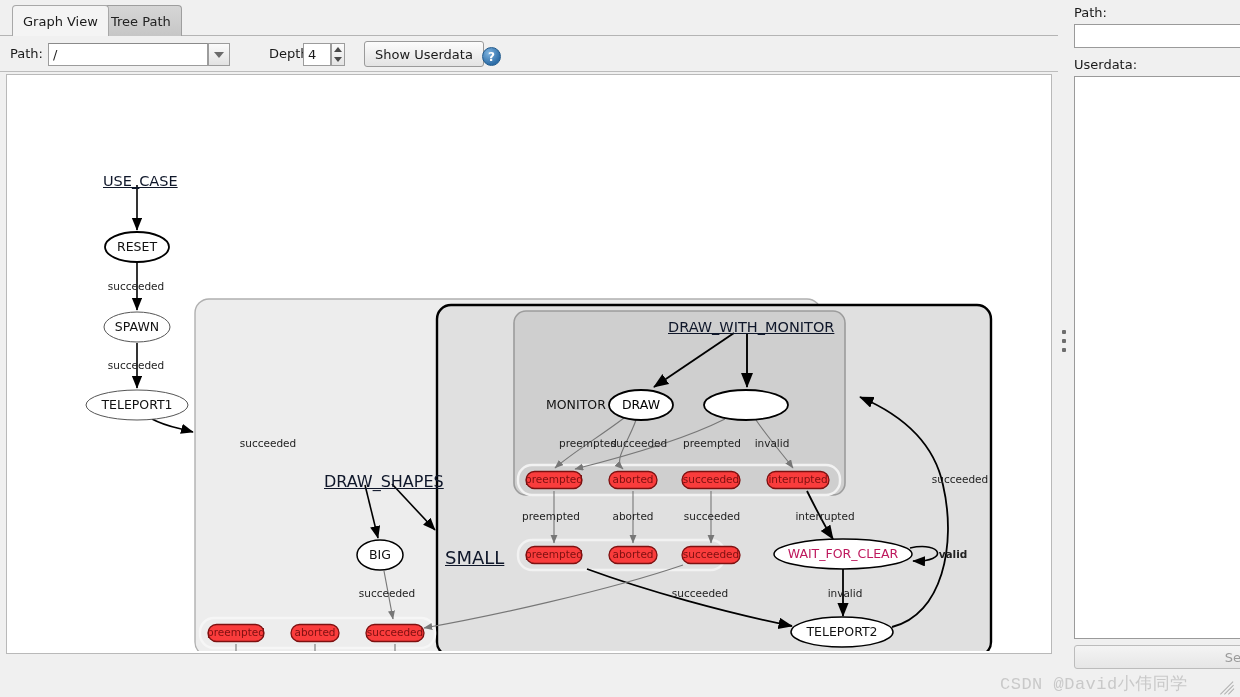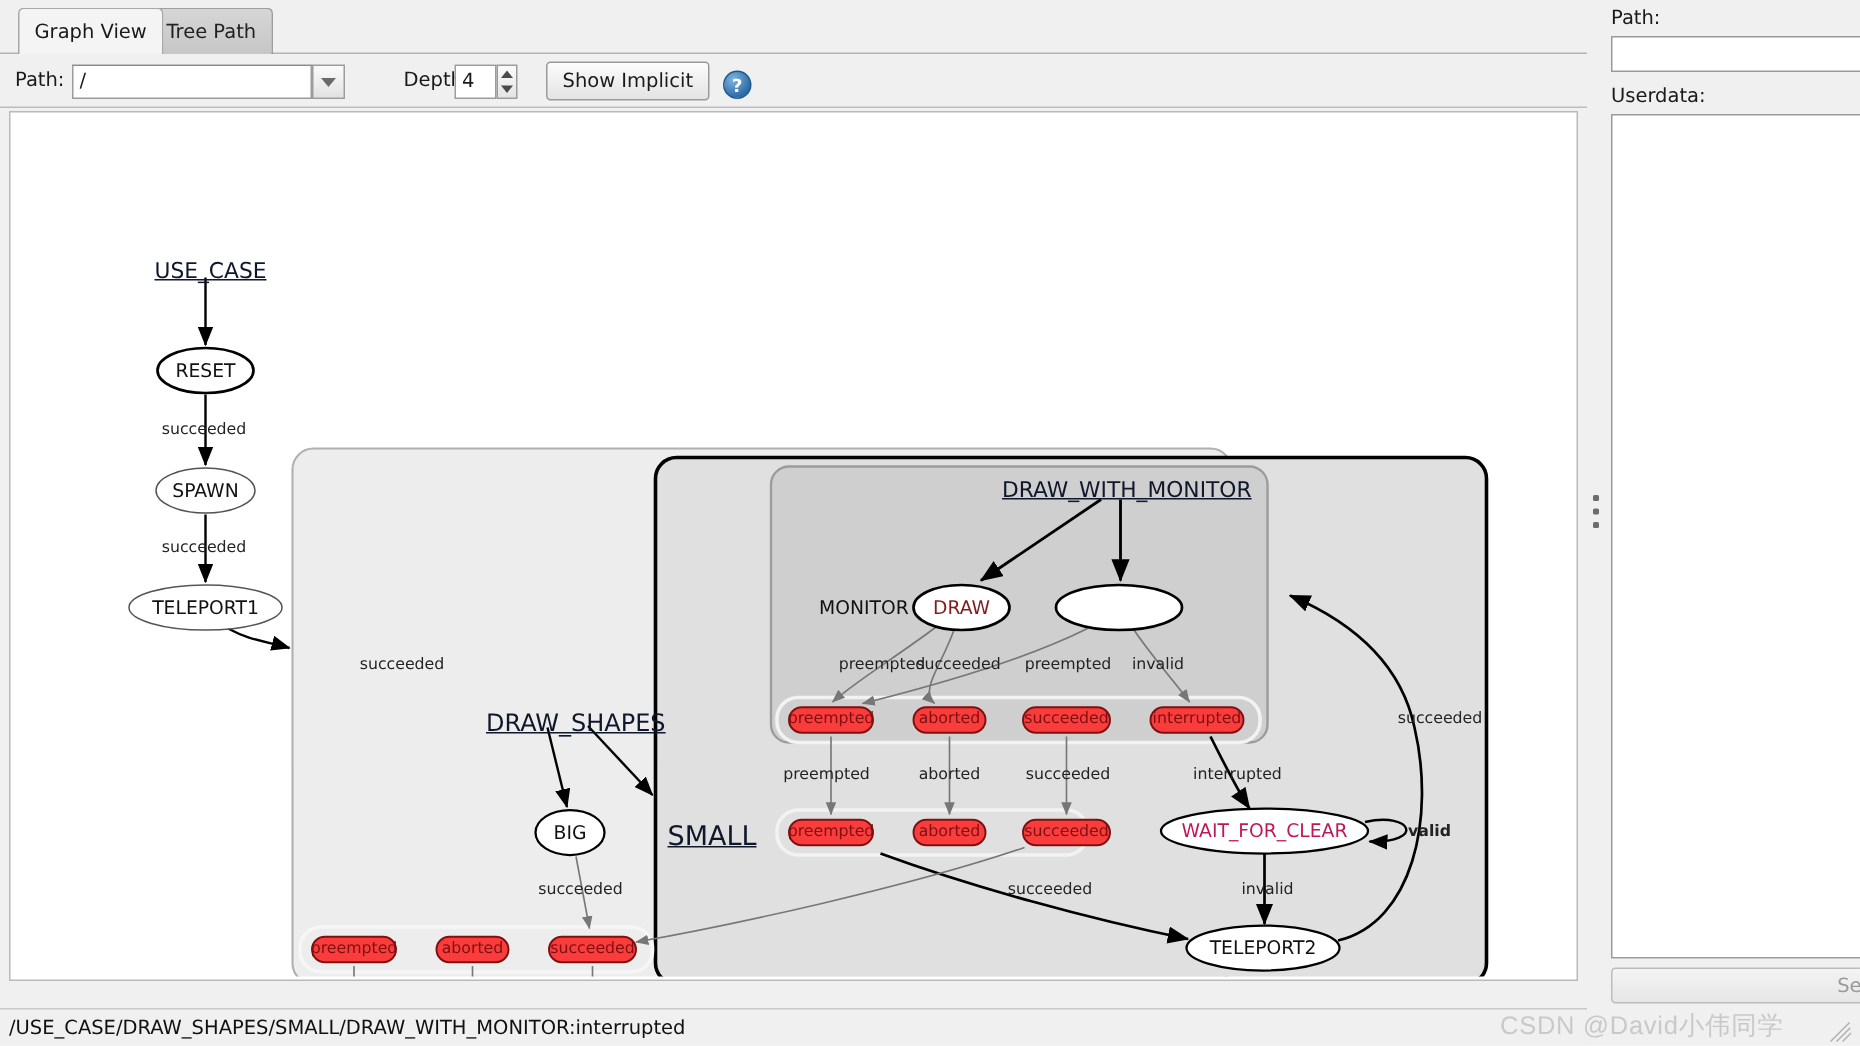--- a/index.html
+++ b/index.html
@@ -115,21 +115,21 @@
     padding-right:8px;
   }
 
   
   #resize-grip{position:absolute;right:2px;bottom:2px;width:15px;height:15px;}
   #resize-grip i{position:absolute;background:#b0b0b0;height:1px;transform-origin:0 0;}
 
   
   #watermark{
     position:absolute;left:1000px;top:672px;font-size:17px;color:#c9c9c9;
-    font-family:Liberation Sans, sans-serif;white-space:nowrap;
+    font-family:Liberation Mono, monospace;white-space:nowrap;
     letter-spacing:0.5px;pointer-events:none;
   }
 </style>
 </head>
 <body>
 
 <div id="root">
 
   <div id="left-panel">
 
@@ -148,21 +148,21 @@
       <div id="path-dropdown">
         <span class="arrow"></span>
       </div>
       <span class="tb-label" id="depth-label">Depth:</span>
       <input id="depth-input" type="text" value="4" style="">
       <div id="depth-spin">
         <span class="up"></span>
         <span class="down"></span>
       </div>
       <div id="show-implicit">
-        <span>Show Implicit</span>
+        <span>Show Userdata</span>
       </div>
     </div>
     <div id="help-icon">
       <span>?</span>
     </div>
 
     <div id="canvas-frame">
       <div id="canvas">
         <svg id="graph-svg" width="1042" height="576" viewBox="0 0 1042 576">
           <defs>
@@ -230,21 +230,21 @@
               <rect x="201" y="621.5" width="56" height="17" rx="8.5" ry="8.5" fill="#fa3c3c" stroke="#7d1010" stroke-width="1.3"></rect>
               <rect x="284" y="621.5" width="48" height="17" rx="8.5" ry="8.5" fill="#fa3c3c" stroke="#7d1010" stroke-width="1.3"></rect>
               <rect x="359" y="621.5" width="58" height="17" rx="8.5" ry="8.5" fill="#fa3c3c" stroke="#7d1010" stroke-width="1.3"></rect>
             </g>
         </svg>
         <div id="layer-text">
             <div class="gnode-label" style="left: -70px; top: 164px; width: 400px; text-align: center; font-size: 12.5px; color: rgb(17, 17, 17);">RESET</div>
             <div class="gnode-label" style="left: -70px; top: 244px; width: 400px; text-align: center; font-size: 12.5px; color: rgb(17, 17, 17);">SPAWN</div>
             <div class="gnode-label" style="left: -70px; top: 322px; width: 400px; text-align: center; font-size: 12.5px; color: rgb(17, 17, 17);">TELEPORT1</div>
             <div class="gnode-label" style="left: 173px; top: 472px; width: 400px; text-align: center; font-size: 12.5px; color: rgb(17, 17, 17);">BIG</div>
-            <div class="gnode-label" style="left: 434px; top: 322px; width: 400px; text-align: center; font-size: 12.5px; color: #7f1d1d;">DRAW</div>
+            <div class="gnode-label" style="left: 434px; top: 322px; width: 400px; text-align: center; font-size: 12.5px; color: #000000;">DRAW</div>
             <div class="gnode-label" style="left: 539px; top: 322px; width: 400px; text-align: left; font-size: 12.5px; color: rgb(17, 17, 17);">MONITOR</div>
             <div class="gnode-label" style="left: 636px; top: 471px; width: 400px; text-align: center; font-size: 12.5px; color: #be185d;">WAIT_FOR_CLEAR</div>
             <div class="gnode-label" style="left: 635px; top: 549px; width: 400px; text-align: center; font-size: 12.5px; color: rgb(17, 17, 17);">TELEPORT2</div>
             <div class="gnode-label" style="left: 397px; top: 398px; width: 300px; text-align: center; font-size: 10.5px; color: rgb(125, 16, 16);">preempted</div>
             <div class="gnode-label" style="left: 476px; top: 398px; width: 300px; text-align: center; font-size: 10.5px; color: rgb(125, 16, 16);">aborted</div>
             <div class="gnode-label" style="left: 554px; top: 398px; width: 300px; text-align: center; font-size: 10.5px; color: rgb(125, 16, 16);">succeeded</div>
             <div class="gnode-label" style="left: 641px; top: 398px; width: 300px; text-align: center; font-size: 10.5px; color: rgb(125, 16, 16);">interrupted</div>
             <div class="gnode-label" style="left: 397px; top: 473px; width: 300px; text-align: center; font-size: 10.5px; color: rgb(125, 16, 16);">preempted</div>
             <div class="gnode-label" style="left: 476px; top: 473px; width: 300px; text-align: center; font-size: 10.5px; color: rgb(125, 16, 16);">aborted</div>
             <div class="gnode-label" style="left: 554px; top: 473px; width: 300px; text-align: center; font-size: 10.5px; color: rgb(125, 16, 16);">succeeded</div>
@@ -268,23 +268,20 @@
             <div class="gnode-label" style="left: 555px; top: 435px; width: 300px; text-align: center; font-size: 10.5px; color: rgb(34, 34, 34);">succeeded</div>
             <div class="gnode-label" style="left: 668px; top: 435px; width: 300px; text-align: center; font-size: 10.5px; color: rgb(34, 34, 34);">interrupted</div>
             <div class="gnode-label" style="left: 688px; top: 512px; width: 300px; text-align: center; font-size: 10.5px; color: rgb(34, 34, 34);">invalid</div>
             <div class="gnode-label" style="left: 796px; top: 473px; width: 300px; text-align: center; font-size: 10.5px; color: rgb(34, 34, 34); font-weight: bold;">valid</div>
             <div class="gnode-label" style="left: 803px; top: 398px; width: 300px; text-align: center; font-size: 10.5px; color: rgb(34, 34, 34);">succeeded</div>
             <div class="gnode-label" style="left: 543px; top: 512px; width: 300px; text-align: center; font-size: 10.5px; color: rgb(34, 34, 34);">succeeded</div>
           </div>
       </div>
     </div>
 
-    <div id="statusbar">
-      <span id="status-text">/USE_CASE/DRAW_SHAPES/SMALL/DRAW_WITH_MONITOR:interrupted</span>
-    </div>
   </div>
 
   <div id="splitter">
     <div id="splitter-handle">
       <i></i>
         <i></i>
         <i></i>
     </div>
   </div>
 

